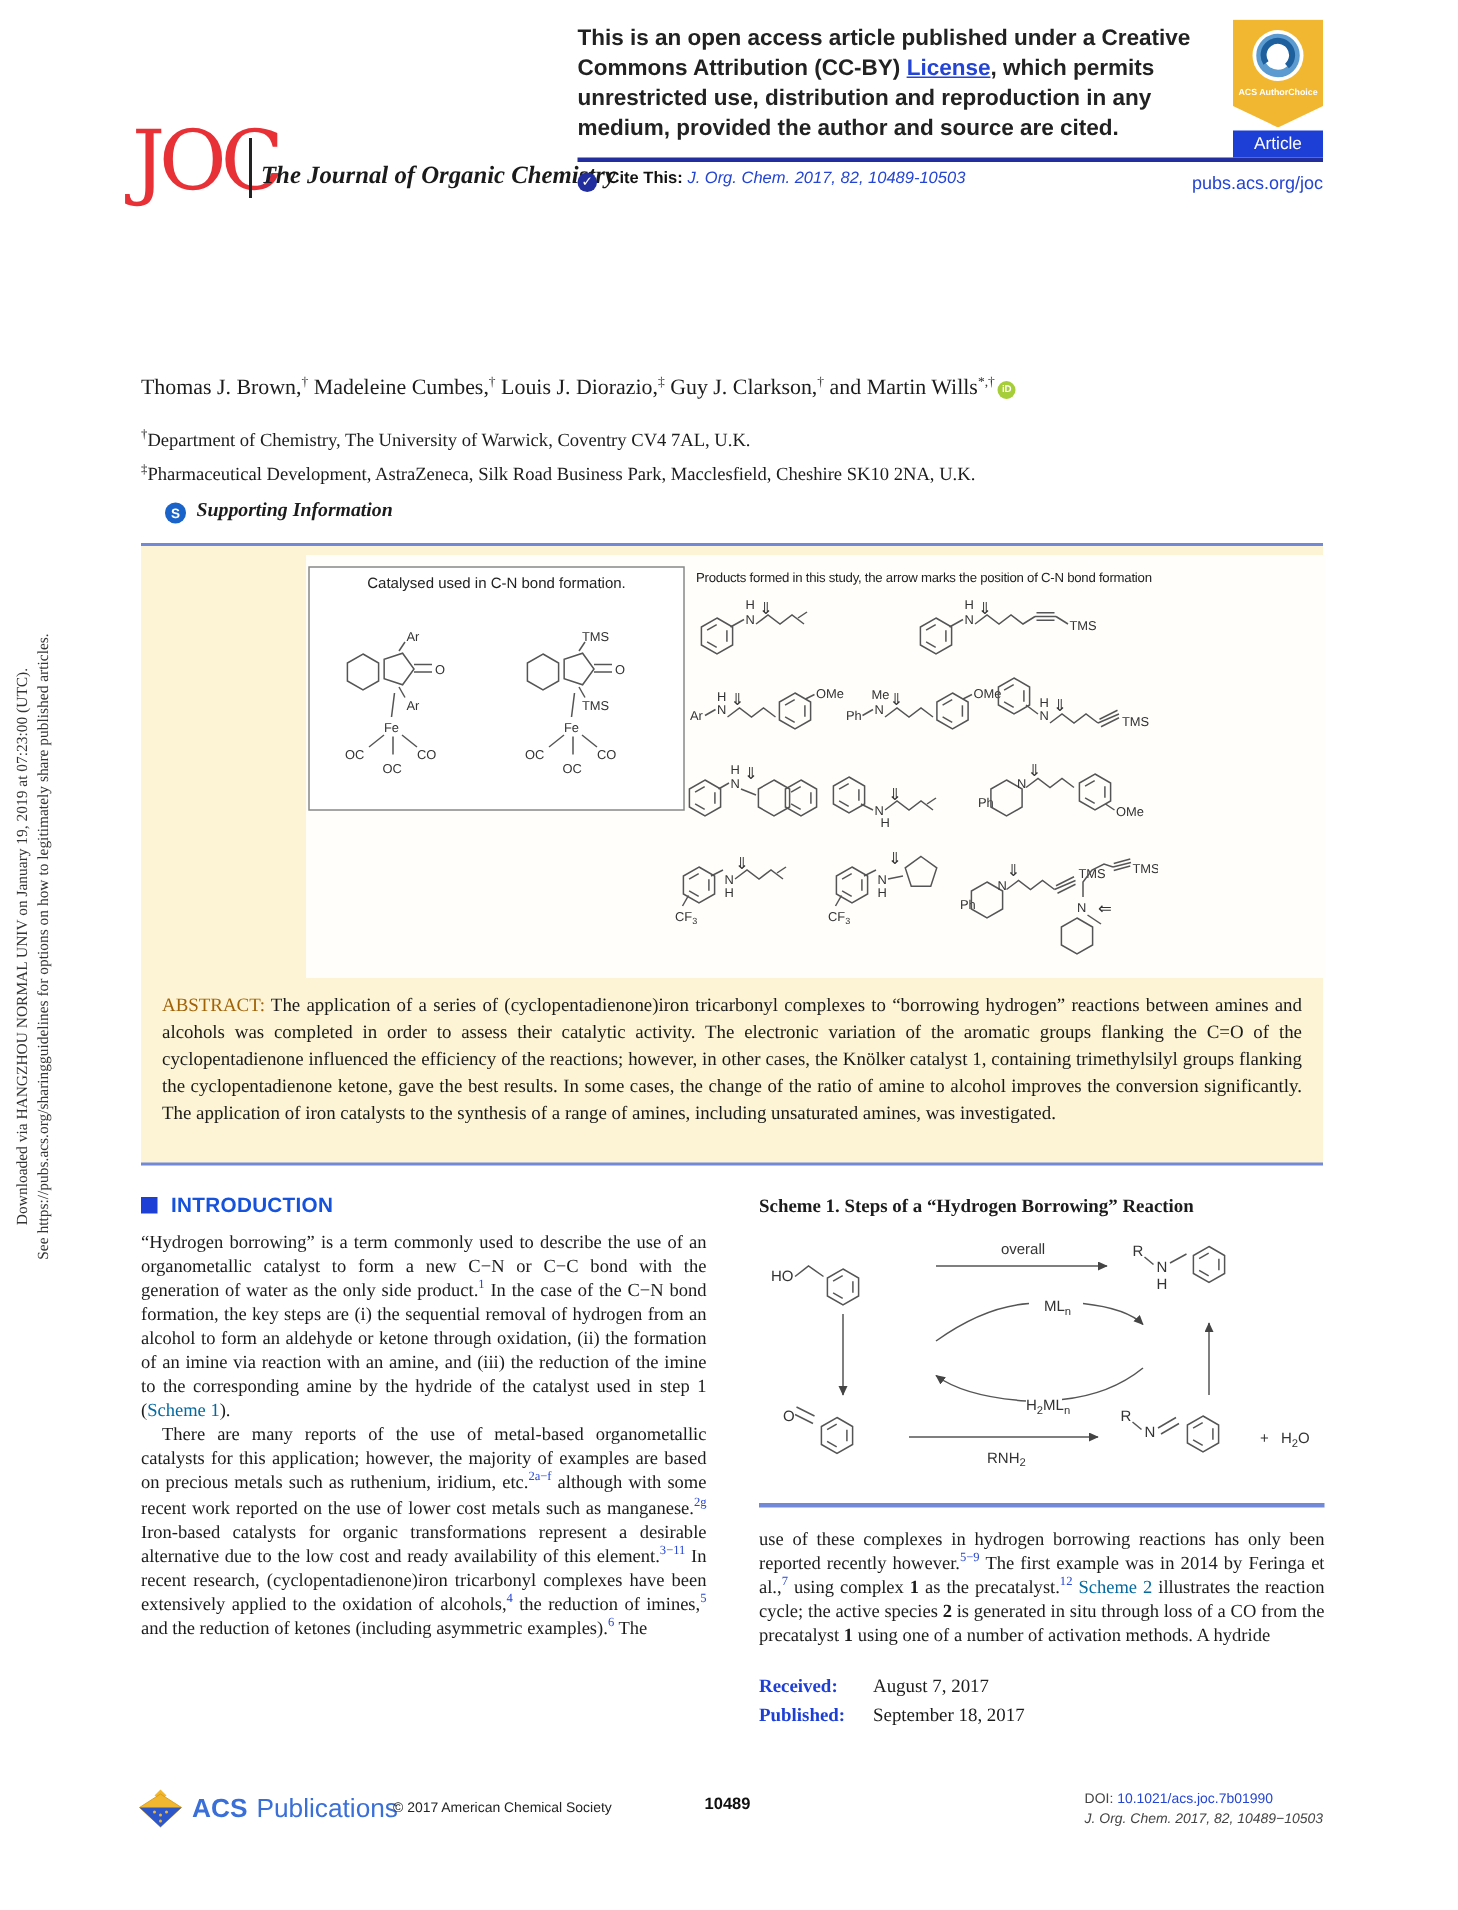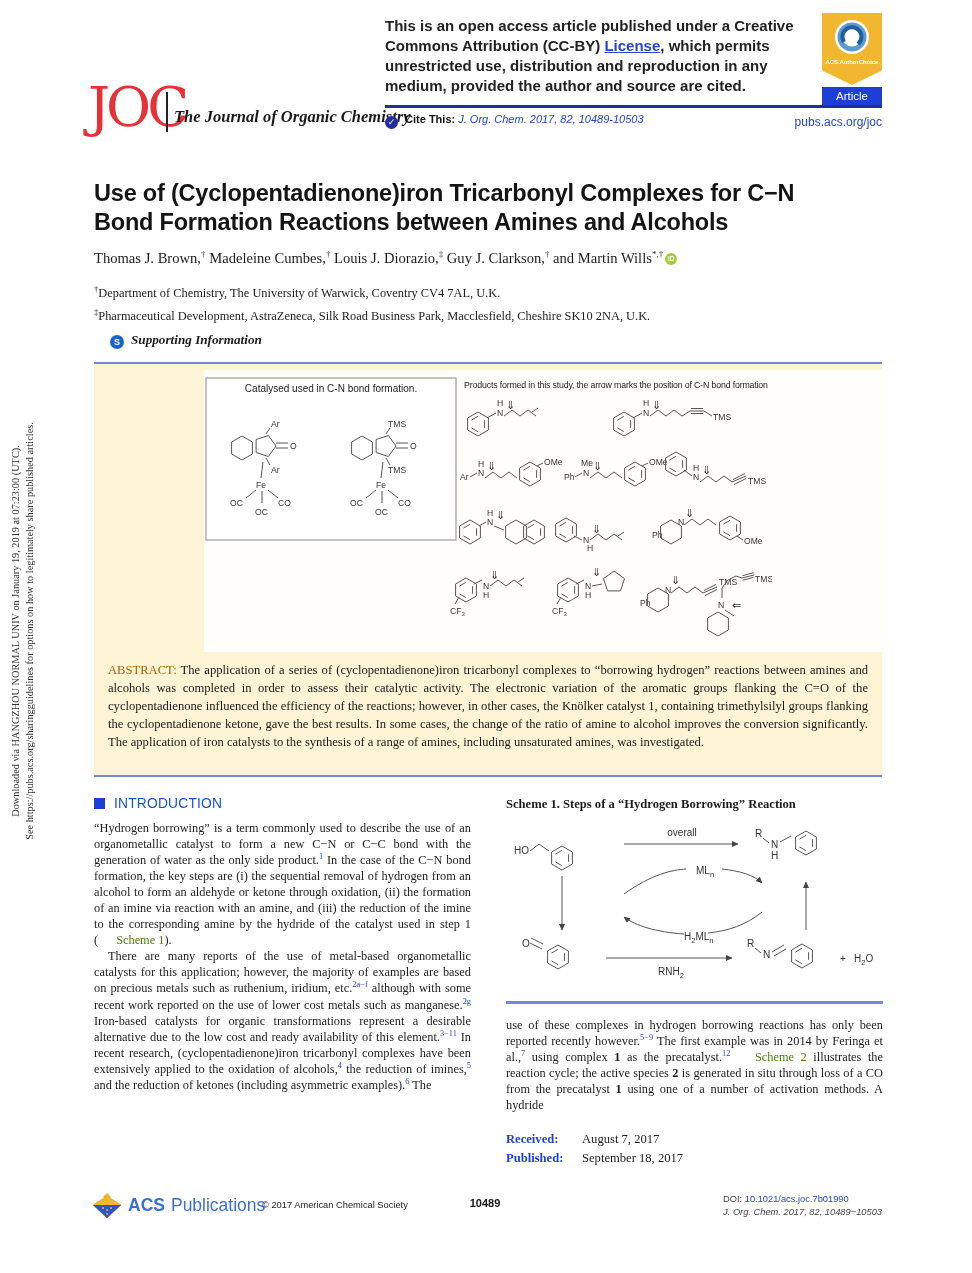--- a/index.html
+++ b/index.html
@@ -58,26 +58,26 @@
   .absbox{position:absolute;left:94px;top:362px;width:788px;height:415px;box-sizing:border-box;
           background:#fcf4d5;border-top:2.5px solid #7289d8;border-bottom:2.5px solid #7289d8;}
   .graphic{margin:6px 0 0 110px;width:680px;height:282px;background:#fffefb;}
   .abstext{margin:9px 14px 0 14px;font-size:12.6px;line-height:1.43;text-align:justify;color:#1a1a1a;}
   .ablabel{color:#a16207;font-weight:normal;}
 
   
   .colL{position:absolute;left:94px;top:796px;width:377px;}
   .colR{position:absolute;left:506px;top:796px;width:377px;}
   .h-intro{display:flex;align-items:center;gap:9px;font-family:"Liberation Sans",sans-serif;
-           font-weight:normal;font-size:13.8px;color:#1553dd;margin:0 0 9px 0;letter-spacing:0.2px;}
+           font-weight:bold;font-size:13.8px;color:#1553dd;margin:0 0 9px 0;letter-spacing:0.2px;}
   .sq{width:11px;height:11px;background:#1d3fd6;flex:0 0 auto;}
   p.body{font-size:12.35px;line-height:1.3;text-align:justify;margin:0;color:#1c1c1c;}
   p.indent{text-indent:14px;}
   .sup{color:#2444d4;font-size:0.68em;vertical-align:super;line-height:0;}
-  .blue{color:#4d7c0f;margin-left:18px;}
+  .blue{color:#0369a1;}
   .b{font-weight:bold;}
   .scheme-title{font-weight:bold;font-size:12.6px;margin:1px 0 4px 0;}
   .scheme-rule{height:2.5px;background:#7289d8;margin-top:3px;}
   .colR p.body{margin-top:13px;}
   .dates{margin-top:17px;font-size:12.6px;line-height:1.55;}
   .dlab{color:#1d3fd6;font-weight:bold;display:inline-block;width:76px;}
 
   
   .f-logo{position:absolute;left:92px;top:1192px;display:flex;align-items:center;gap:6px;}
   .f-acs{font-family:"Liberation Sans",sans-serif;font-size:17.5px;font-weight:bold;color:#3a6fd8;}
@@ -125,24 +125,20 @@
   <div class="journal-name">The Journal of Organic Chemistry</div>
   <div class="mast-rule"></div>
   <div class="article-badge">Article</div>
   <div class="cite-row">
     <span class="cite-ic">✓</span>
     <span class="cite-lab">Cite This:</span>
     <span class="cite-cit">J. Org. Chem. 2017, 82, 10489-10503</span>
     <span class="site-url">pubs.acs.org/joc</span>
   </div>
 
-  <div class="title">
-    <div>Use of (Cyclopentadienone)iron Tricarbonyl Complexes for C−N</div>
-    <div>Bond Formation Reactions between Amines and Alcohols</div>
-  </div>
   <div class="authors"><span>Thomas J. Brown,</span><sup>†</sup><span> Madeleine Cumbes,</span><sup>†</sup><span> Louis J. Diorazio,</span><sup>‡</sup><span> Guy J. Clarkson,</span><sup>†</sup><span> and Martin Wills</span><sup>*,†</sup><span class="orcid">iD</span></div>
   <div class="affils">
     <div><sup>†</sup><span>Department of Chemistry, The University of Warwick, Coventry CV4 7AL, U.K.</span></div>
     <div><sup>‡</sup><span>Pharmaceutical Development, AstraZeneca, Silk Road Business Park, Macclesfield, Cheshire SK10 2NA, U.K.</span></div>
   </div>
   <div class="supp"><span class="s-ic">S</span><span>Supporting Information</span></div>
 
   <div class="absbox">
     <div class="graphic">
       <svg viewBox="0 0 568 282" width="568" height="282">

